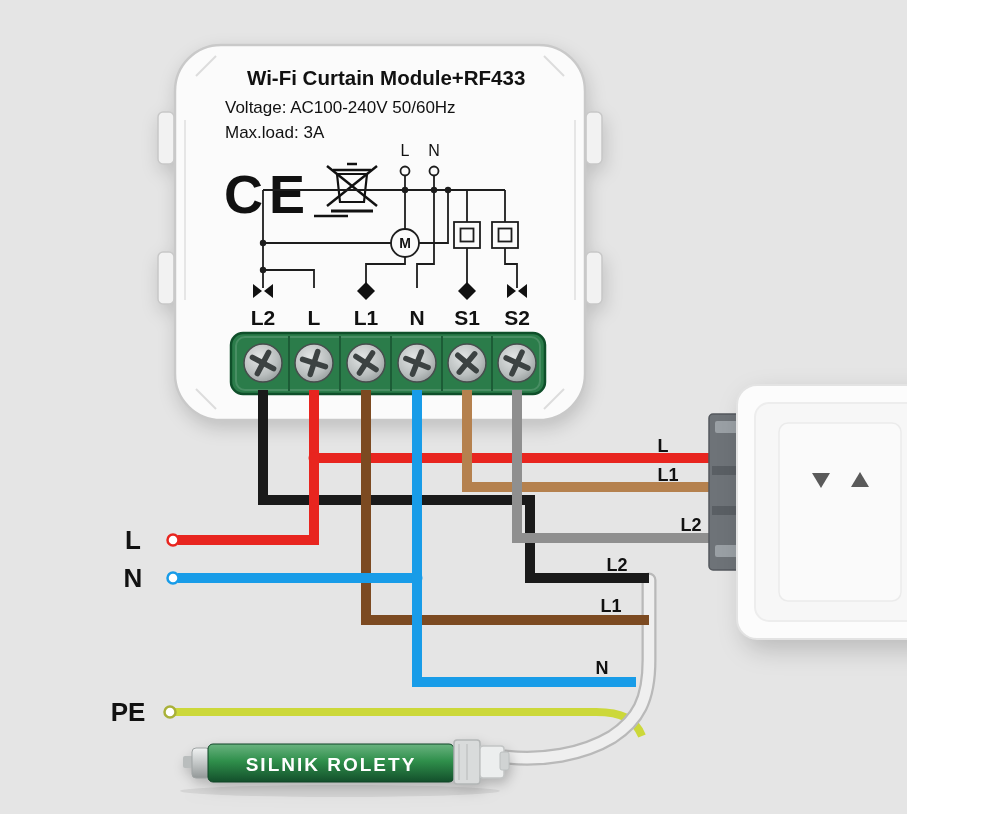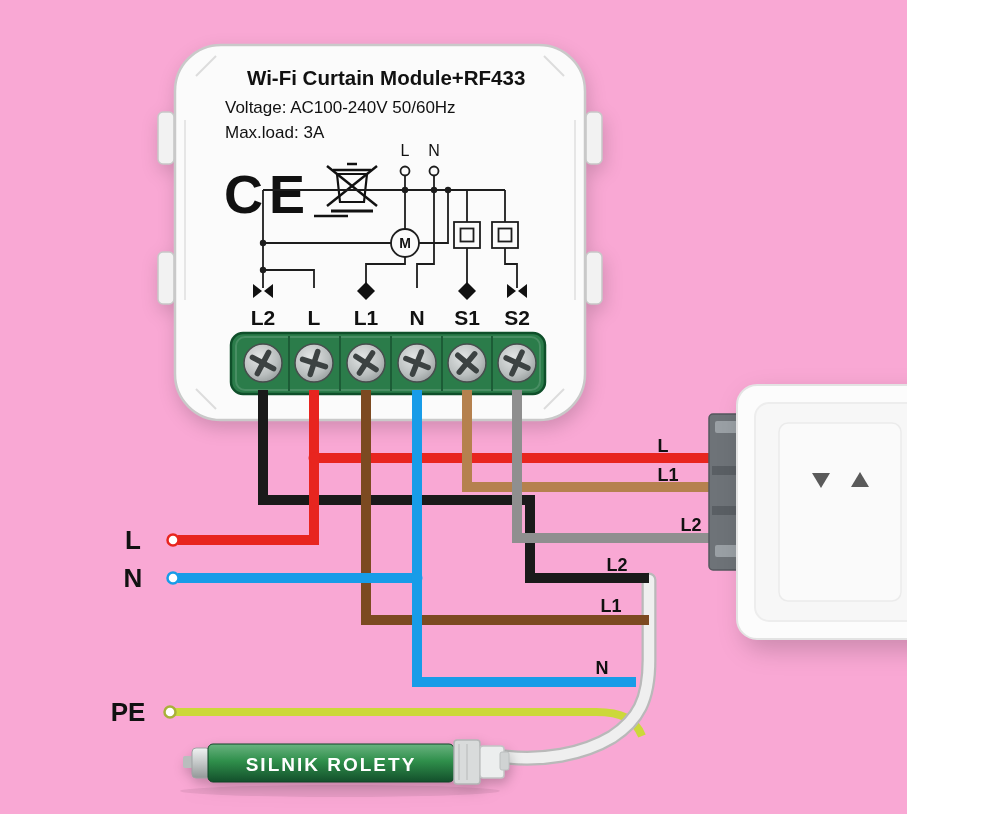--- a/index.html
+++ b/index.html
@@ -1,16 +1,16 @@
 <!DOCTYPE html>
 <html><head>
 <meta charset="utf-8">
 <style>
   html,body{margin:0;padding:0;background:#ffffff;}
-  .canvas{position:relative;width:907px;height:814px;background:#f9a8d4;overflow:hidden;text-decoration:underline;}
+  .canvas{position:relative;width:907px;height:814px;background:#e5e5e5;overflow:hidden;text-decoration:underline;}
   svg text{font-family:"Liberation Sans","DejaVu Sans",sans-serif;fill:#111;}
   .t-title{font-size:20.5px;font-weight:bold;}
   .t-spec{font-size:17px;}
   .t-ce{font-size:54px;font-weight:bold;letter-spacing:6px;}
   .t-term{font-size:21px;font-weight:bold;}
   .t-sch{font-size:16px;}
   .t-mains{font-size:26px;font-weight:bold;}
   .t-wlab{font-size:18px;font-weight:bold;}
   .t-motor{font-size:19px;font-weight:bold;letter-spacing:2px;fill:#ffffff;}
   .t-m{font-size:14px;font-weight:bold;}

